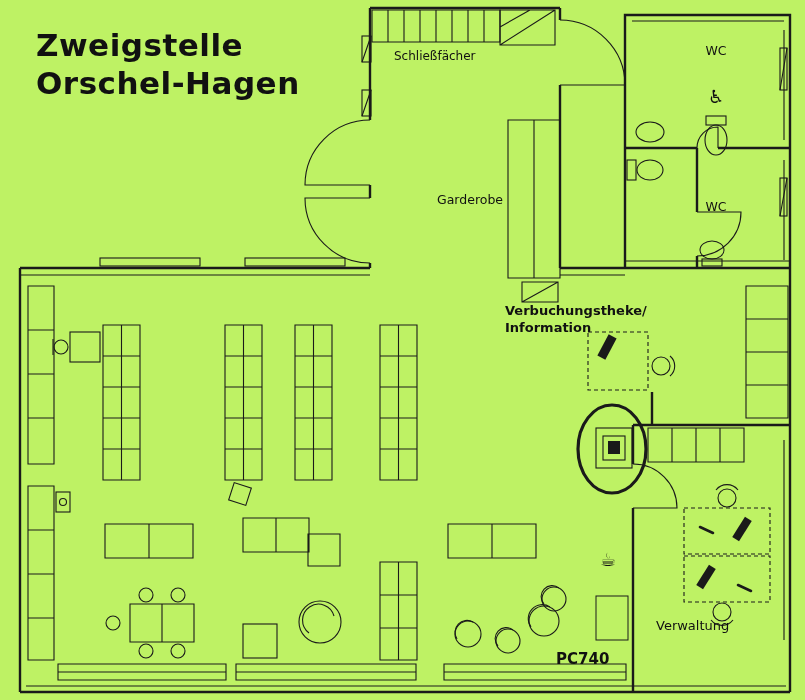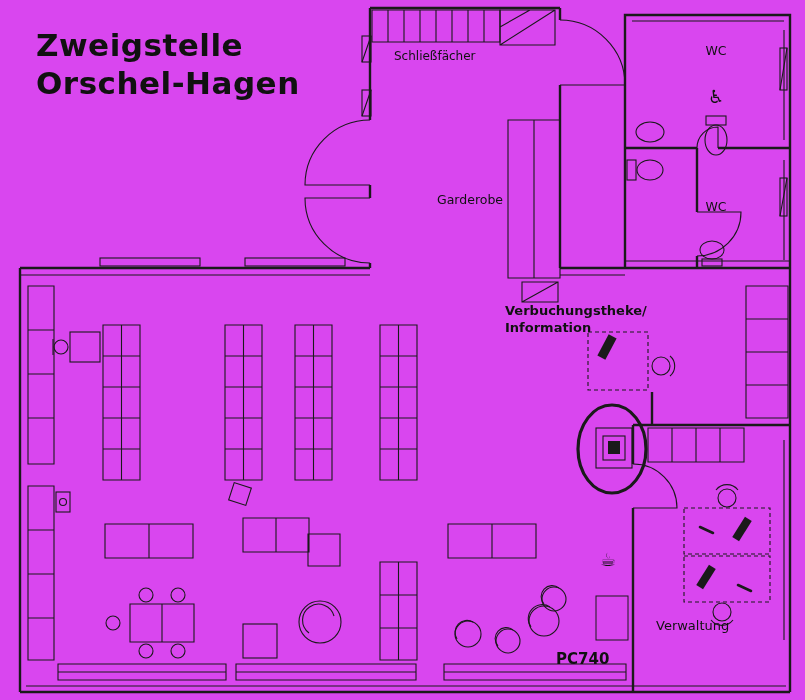--- a/index.html
+++ b/index.html
@@ -1,16 +1,16 @@
 <!DOCTYPE html>
 <html><head>
 <meta charset="utf-8">
 <style>
   html,body{margin:0;padding:0;background:#ffffff;}
-  #stage{position:relative;width:805px;height:700px;background:#d946ef;overflow:hidden;
+  #stage{position:relative;width:805px;height:700px;background:#bef264;overflow:hidden;
          font-family:"DejaVu Sans","Liberation Sans",sans-serif;}
   svg{position:absolute;left:0;top:0;}
   svg path,svg rect,svg circle,svg ellipse{fill:none;stroke:#1a1a1a;}
   .wall{stroke-width:2.4;}
   .wall-thin{stroke-width:1.1;}
   .furn{stroke-width:1.1;}
   .dashed{stroke-width:1.1;stroke-dasharray:4 3;}
   .fill-black{fill:#1a1a1a;stroke:none;}
   .pen{stroke:#1a1a1a;stroke-width:2.6;stroke-linecap:round;}
   text{fill:#111;font-family:"DejaVu Sans","Liberation Sans",sans-serif;}

